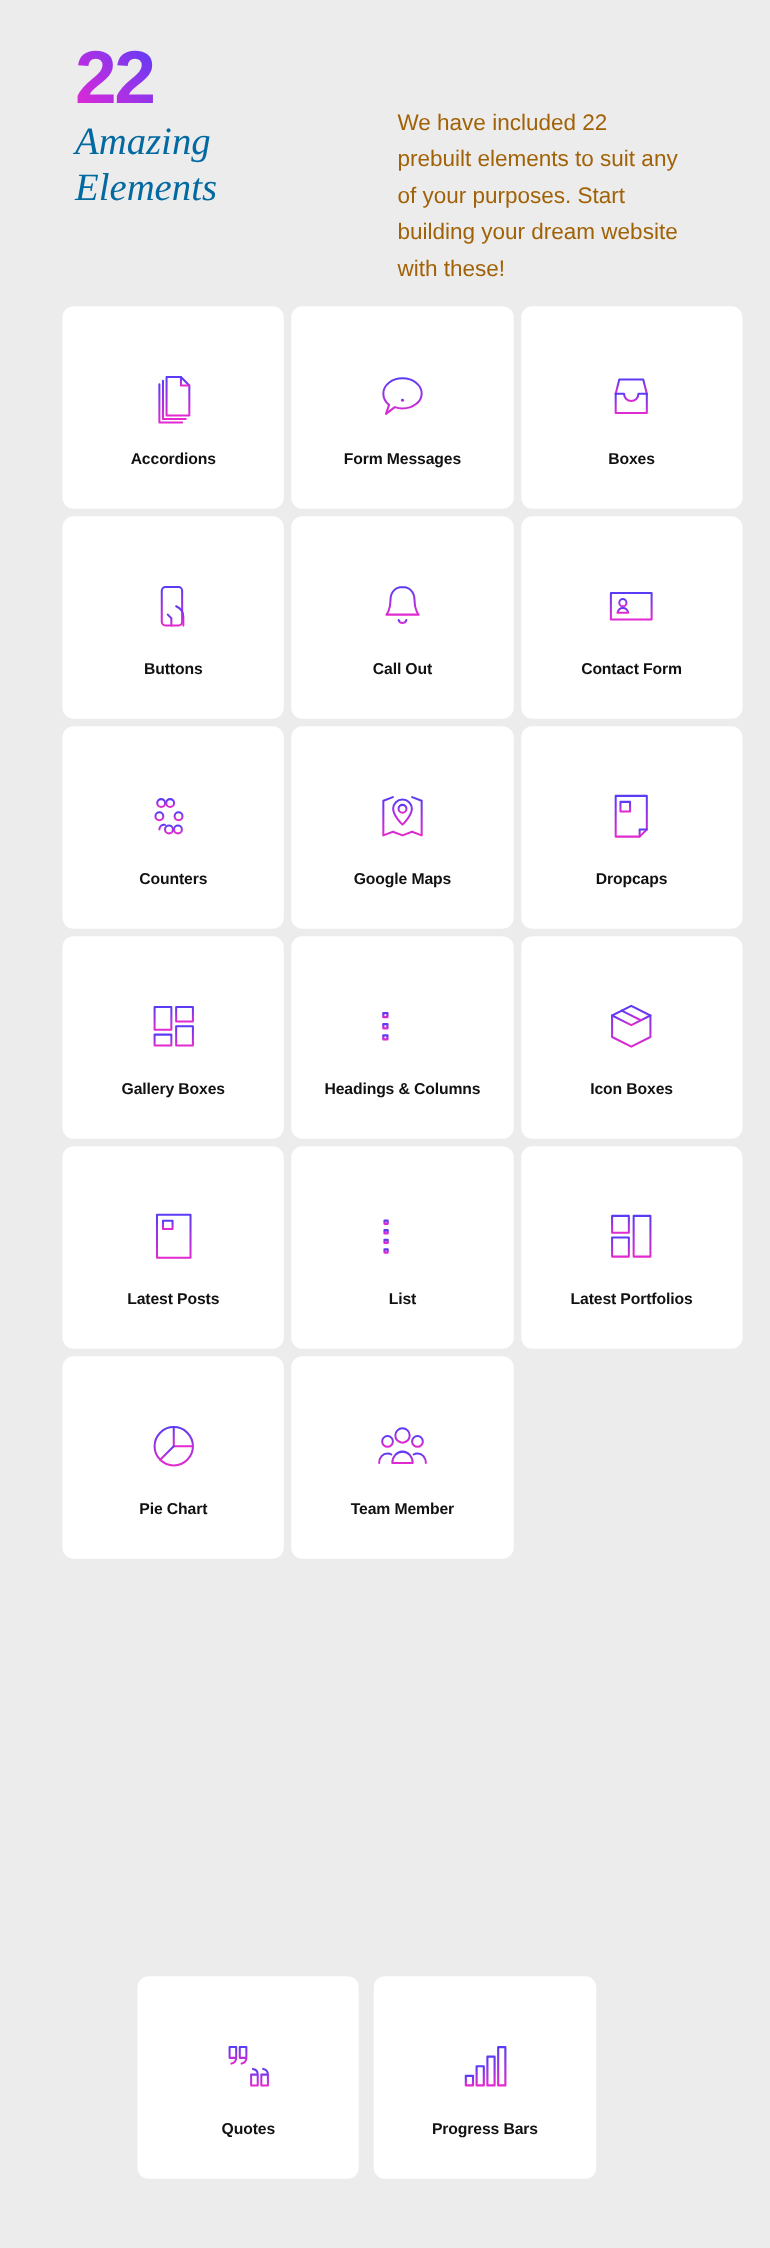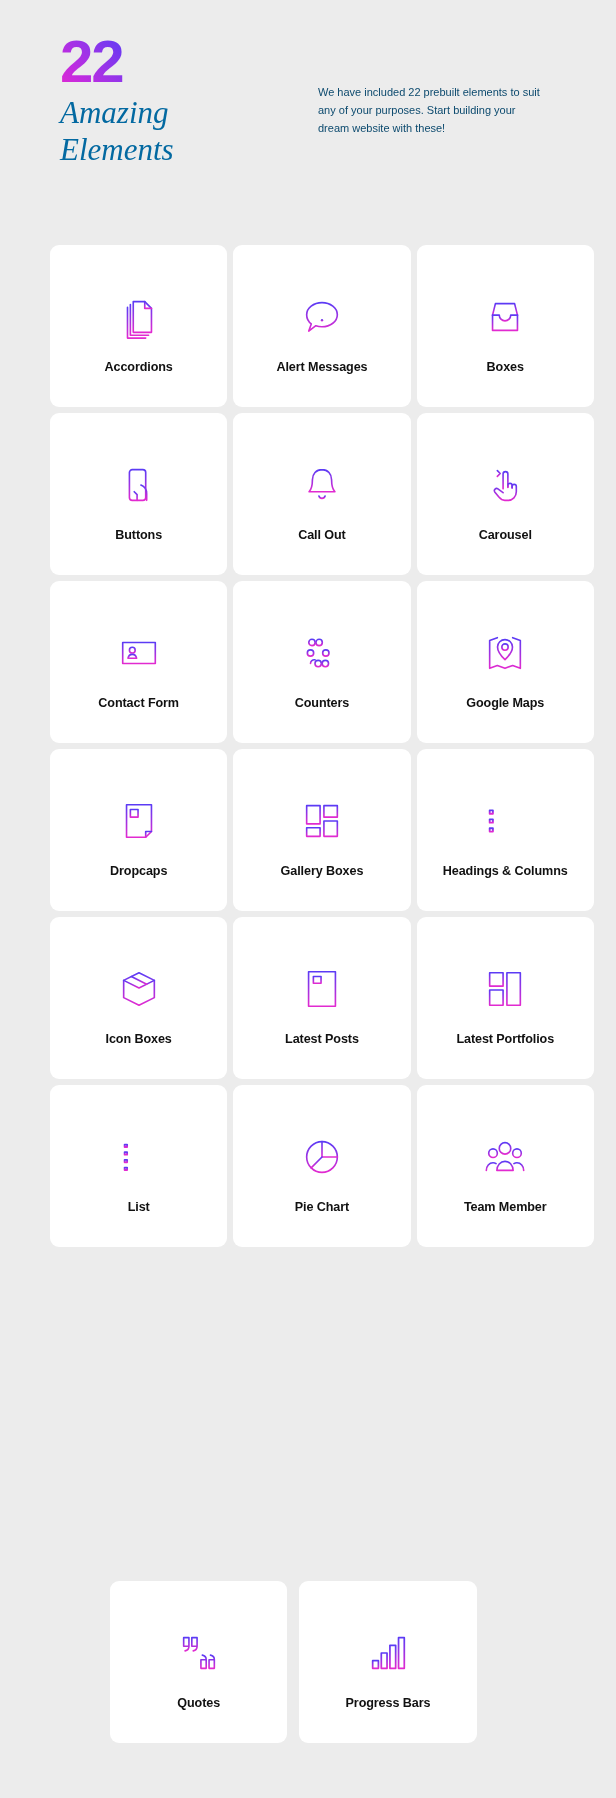--- a/index.html
+++ b/index.html
@@ -47,23 +47,23 @@
     line-height: 1.18;
     color: #0369a1;
     margin-top: 6px;
     letter-spacing: 0px;
   }
   .hero-sub .l2 { display: block; }
   .hero-right {
     margin-left: 50px;
     margin-top: 50px;
     width: 230px;
-    font-size: 11px;
+    font-size: 18px;
     line-height: 1.62;
-    color: #0c4a6e;
+    color: #a16207;
   }
 
   
   .grid {
     position: absolute;
     left: 30px; top: 245px;
     width: 556px;
     display: flex;
     flex-wrap: wrap;
     gap: 6px;
@@ -152,21 +152,21 @@
                 <stop offset="1" stop-color="#e22ad0"></stop>
               </linearGradient>
             </defs>
           <g stroke="url(#g1)" stroke-width="1.7" stroke-linejoin="round" stroke-linecap="round">
             <path d="M24 9c8.8 0 16 5.6 16 12.6S32.8 34.2 24 34.2c-2.3 0-4.5-.4-6.4-1.1l-7.4 5.6 2.6-7.5C9.9 28.9 8 25.5 8 21.6 8 14.6 15.2 9 24 9z"></path>
             <path d="M24 15.5v7.5"></path>
             <circle cx="24" cy="27.4" r="1.25" fill="url(#g1)" stroke="none"></circle>
           </g>
         </svg>
       </div>
-      <div class="card-label">Alert Messages</div>
+      <div class="card-label">Form Messages</div>
     </div>
 
     <div class="card">
       <div class="card-icon">
         <svg viewBox="0 0 48 48" fill="none">
           <defs>
               <linearGradient id="g2" x1="0" y1="0" x2="0" y2="1">
                 <stop offset="0" stop-color="#5b3bf5"></stop>
                 <stop offset="1" stop-color="#e22ad0"></stop>
               </linearGradient>
@@ -212,40 +212,20 @@
             </defs>
           <g stroke="url(#g4)" stroke-width="1.7" stroke-linejoin="round" stroke-linecap="round">
             <path d="M24 8c-6.1 0-10 4.4-10 10.5 0 9-3.5 12.5-3.5 12.5h27S34 27.5 34 18.5C34 12.4 30.1 8 24 8z"></path>
             <path d="M20.8 35.5a3.3 3.3 0 0 0 6.4 0"></path>
           </g>
         </svg>
       </div>
       <div class="card-label">Call Out</div>
     </div>
 
-    <div class="card">
-      <div class="card-icon">
-        <svg viewBox="0 0 48 48" fill="none">
-          <defs>
-              <linearGradient id="g5" x1="0" y1="0" x2="0" y2="1">
-                <stop offset="0" stop-color="#5b3bf5"></stop>
-                <stop offset="1" stop-color="#e22ad0"></stop>
-              </linearGradient>
-            </defs>
-          <g stroke="url(#g5)" stroke-width="1.7" stroke-linejoin="round" stroke-linecap="round">
-            <path d="M8 12h11"></path>
-              <path d="M16 9l3 3-3 3"></path>
-            <path d="M22 28V12.5a2.5 2.5 0 0 1 5 0V26"></path>
-            <path d="M27 26.5v-2a2.2 2.2 0 0 1 4.4 0V27"></path>
-            <path d="M31.4 27v-1.5a2.2 2.2 0 0 1 4.4 0V31c0 5-3.6 9-9 9h-3c-3 0-4.6-1.4-6.2-3.4l-4.3-5.4a2.3 2.3 0 0 1 3.3-3.1L22 32"></path>
-          </g>
-        </svg>
-      </div>
-      <div class="card-label">Carousel</div>
-    </div>
 
     <div class="card">
       <div class="card-icon">
         <svg viewBox="0 0 48 48" fill="none">
           <defs>
               <linearGradient id="g6" x1="0" y1="0" x2="0" y2="1">
                 <stop offset="0" stop-color="#5b3bf5"></stop>
                 <stop offset="1" stop-color="#e22ad0"></stop>
               </linearGradient>
             </defs>
@@ -421,59 +401,59 @@
           </g>
         </svg>
       </div>
       <div class="card-label">Latest Posts</div>
     </div>
 
     <div class="card">
       <div class="card-icon">
         <svg viewBox="0 0 48 48" fill="none">
           <defs>
-              <linearGradient id="g14" x1="0" y1="0" x2="0" y2="1">
-                <stop offset="0" stop-color="#5b3bf5"></stop>
-                <stop offset="1" stop-color="#e22ad0"></stop>
-              </linearGradient>
-            </defs>
-          <g stroke="url(#g14)" stroke-width="1.7" stroke-linejoin="round">
-            <rect x="8" y="7" width="14" height="14"></rect>
-            <rect x="8" y="25" width="14" height="16"></rect>
-            <rect x="26" y="7" width="14" height="34"></rect>
-          </g>
-        </svg>
-      </div>
-      <div class="card-label">Latest Portfolios</div>
-    </div>
-
-    <div class="card">
-      <div class="card-icon">
-        <svg viewBox="0 0 48 48" fill="none">
-          <defs>
               <linearGradient id="g15" x1="0" y1="0" x2="0" y2="1">
                 <stop offset="0" stop-color="#5b3bf5"></stop>
                 <stop offset="1" stop-color="#e22ad0"></stop>
               </linearGradient>
             </defs>
           <g stroke="url(#g15)" stroke-width="1.9" stroke-linejoin="round" stroke-linecap="round">
             <rect x="9" y="11" width="2.6" height="2.6"></rect>
             <rect x="9" y="19" width="2.6" height="2.6"></rect>
             <rect x="9" y="27" width="2.6" height="2.6"></rect>
             <rect x="9" y="35" width="2.6" height="2.6"></rect>
             <path d="M16 12.3h23"></path>
             <path d="M16 20.3h23"></path>
             <path d="M16 28.3h23"></path>
             <path d="M16 36.3h23"></path>
           </g>
         </svg>
       </div>
       <div class="card-label">List</div>
     </div>
 
+    <div class="card">
+      <div class="card-icon">
+        <svg viewBox="0 0 48 48" fill="none">
+          <defs>
+              <linearGradient id="g14" x1="0" y1="0" x2="0" y2="1">
+                <stop offset="0" stop-color="#5b3bf5"></stop>
+                <stop offset="1" stop-color="#e22ad0"></stop>
+              </linearGradient>
+            </defs>
+          <g stroke="url(#g14)" stroke-width="1.7" stroke-linejoin="round">
+            <rect x="8" y="7" width="14" height="14"></rect>
+            <rect x="8" y="25" width="14" height="16"></rect>
+            <rect x="26" y="7" width="14" height="34"></rect>
+          </g>
+        </svg>
+      </div>
+      <div class="card-label">Latest Portfolios</div>
+    </div>
+
 
     <div class="card">
       <div class="card-icon">
         <svg viewBox="0 0 48 48" fill="none">
           <defs>
               <linearGradient id="g17" x1="0" y1="0" x2="0" y2="1">
                 <stop offset="0" stop-color="#5b3bf5"></stop>
                 <stop offset="1" stop-color="#e22ad0"></stop>
               </linearGradient>
             </defs>

